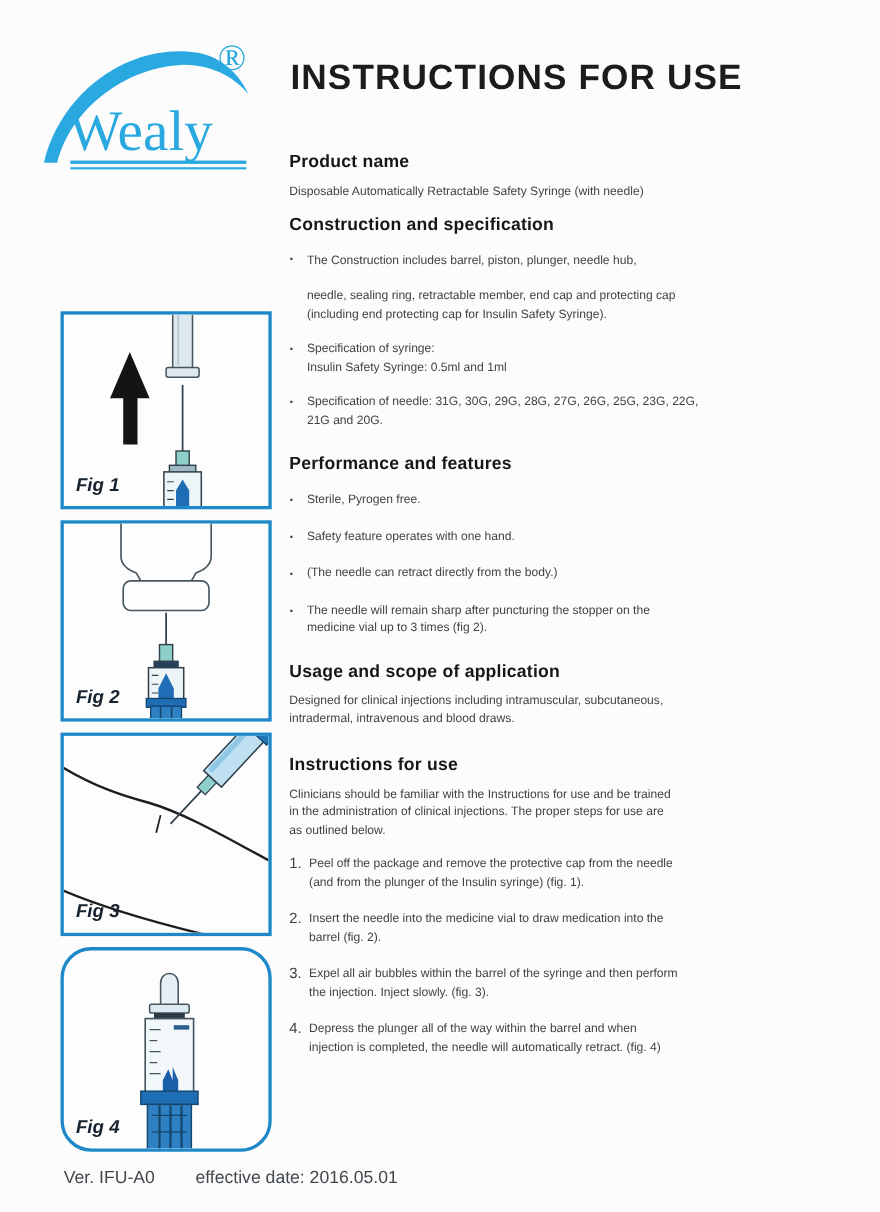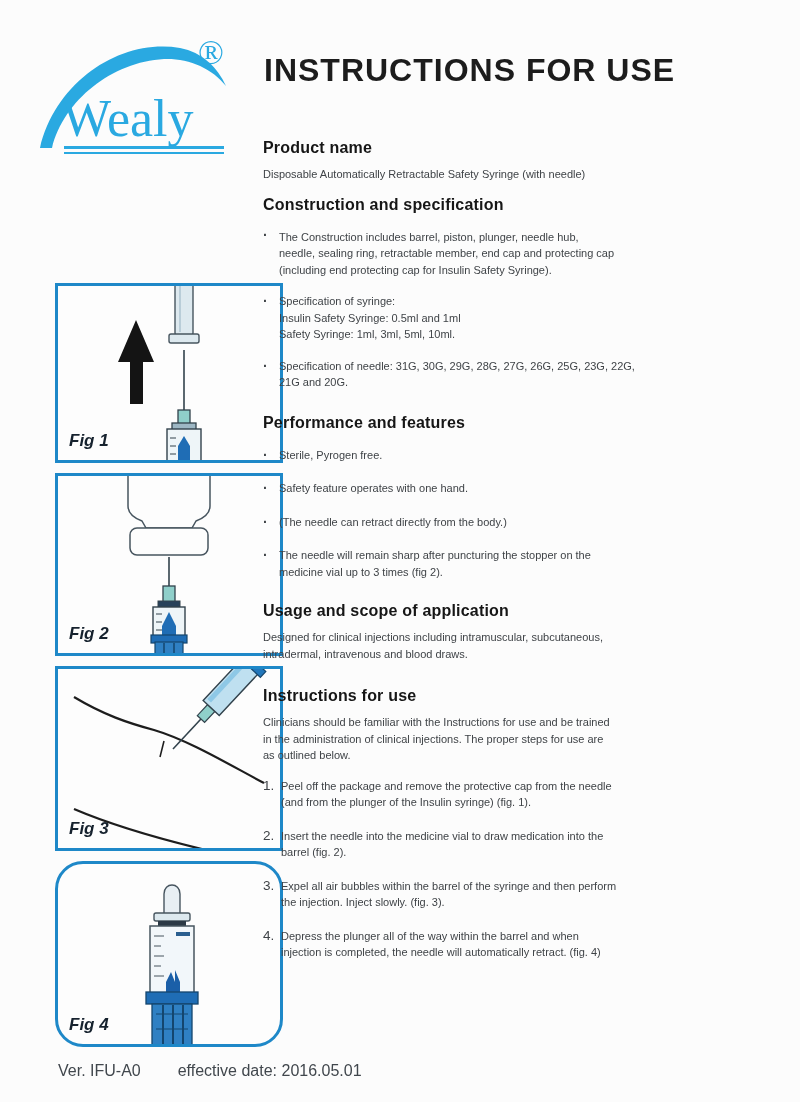--- a/index.html
+++ b/index.html
@@ -17,21 +17,21 @@
   
   .title {
     position:absolute; left:264px; top:52px;
     font-size:32px; font-weight:bold; letter-spacing:1px; color:#1c1c1c;
     white-space:nowrap;
   }
 
   
   .figures { position:absolute; left:55px; top:283px; width:192px; }
   .figbox {
-    position:relative; width:228px; border:3px solid #1e88c8;
+    position:relative; width:192px; border:3px solid #1e88c8;
     background:#fdfdfd; margin-bottom:10px; overflow:hidden;
   }
   .figbox.f1 { height:180px; }
   .figbox.f2 { height:183px; }
   .figbox.f3 { height:185px; }
   .figbox.f4 { height:186px;border-radius:28px; }
   .figbox svg { position:absolute; inset:0; width:100%; height:100%; }
   .figlabel {
     position:absolute; left:11px; bottom:9px;
     font-style:italic; font-weight:bold; font-size:17px; color:#16222e;
@@ -42,21 +42,21 @@
   .content h2 {
     font-size:16px; font-weight:bold; color:#161616; letter-spacing:.2px;
   }
   .line { font-size:11px; line-height:16.5px; white-space:nowrap; }
   .para { margin-top:9px; }
   .h-construction { margin-top:13px; }
   .bullets { margin-top:13px; list-style:none; }
   .bullet { display:flex; margin-bottom:15px; }
   .bullet .mark { width:16px; flex:0 0 16px; font-weight:bold; font-size:14px; line-height:16.5px; }
   .bullet .btext { flex:1; }
-  .gap-para { }
+  .gap-para { margin-top:16px; }
   .h-performance { margin-top:23px; }
   .perf-bullets { margin-top:15px; }
   .perf-bullets .bullet { margin-bottom:17px; }
   .h-usage { margin-top:22px; }
   .h-instructions { margin-top:25px; }
   .steps { margin-top:14px; list-style:none; }
   .step { display:flex; margin-bottom:17px; }
   .step .num { width:18px; flex:0 0 18px; font-size:13.5px; line-height:16.5px; }
   .step .stext { flex:1; }
 
@@ -191,21 +191,20 @@
           <span class="line">The Construction includes barrel, piston, plunger, needle hub,</span>
           <span class="line gap-para" style="display:block">needle, sealing ring, retractable member, end cap and protecting cap</span>
           <span class="line" style="display:block">(including end protecting cap for Insulin Safety Syringe).</span>
         </span>
       </li>
       <li class="bullet">
         <span class="mark">·</span>
         <span class="btext">
           <span class="line" style="display:block">Specification of syringe:</span>
           <span class="line" style="display:block">Insulin Safety Syringe: 0.5ml and 1ml</span>
-          <span class="line" style="display:block">Safety Syringe: 1ml, 3ml, 5ml, 10ml.</span>
         </span>
       </li>
       <li class="bullet">
         <span class="mark">·</span>
         <span class="btext">
           <span class="line" style="display:block">Specification of needle: 31G, 30G, 29G, 28G, 27G, 26G, 25G, 23G, 22G,</span>
           <span class="line" style="display:block">21G and 20G.</span>
         </span>
       </li>
     </ul>

